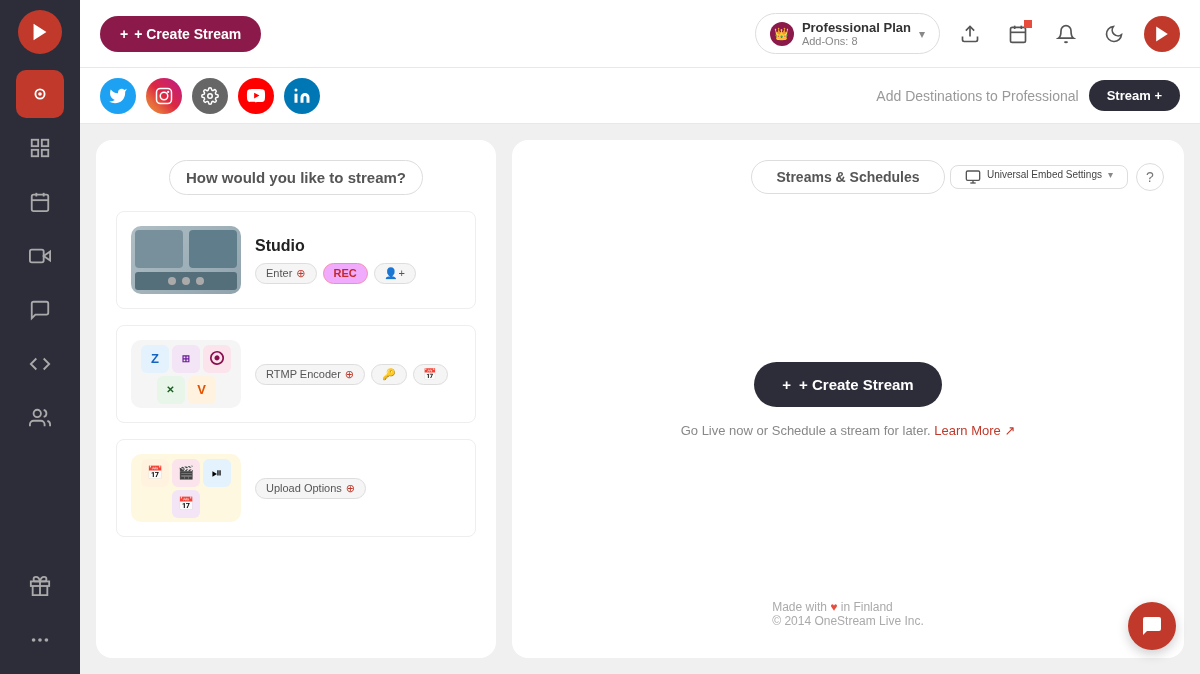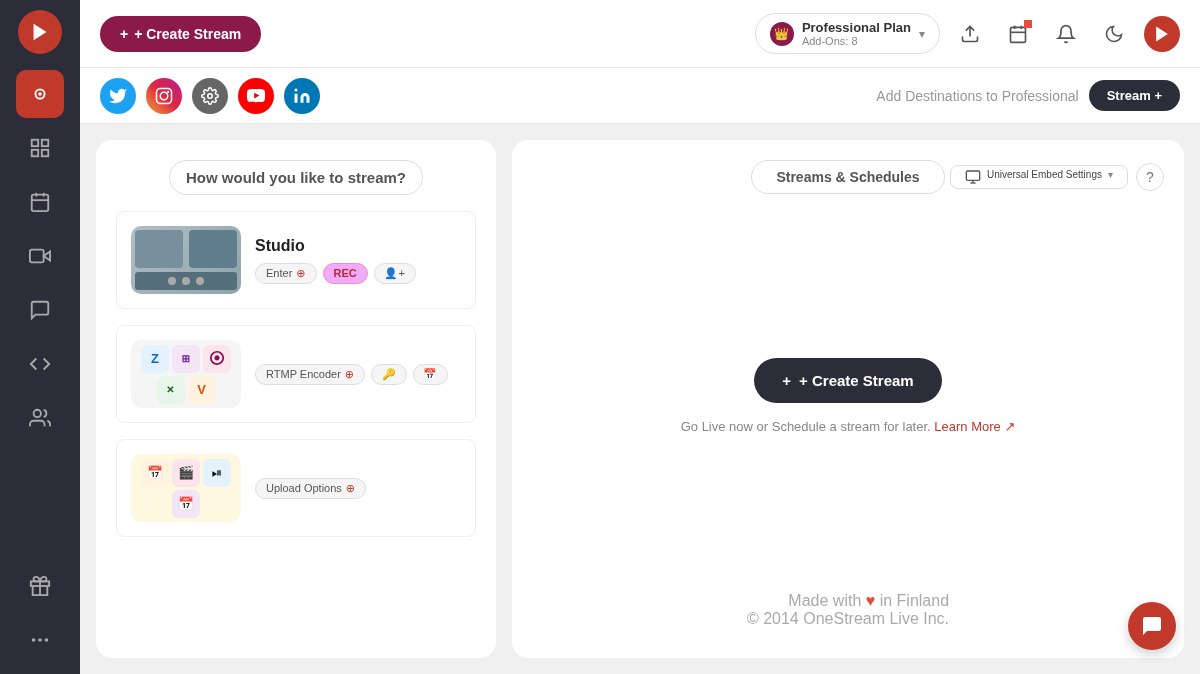--- a/index.html
+++ b/index.html
@@ -242,23 +242,23 @@
       cursor: pointer;
       display: flex;
       align-items: center;
       gap: 8px;
     }
     .go-live-text { font-size: 13px; color: #888; }
     .go-live-text a { color: #c0392b; text-decoration: none; font-weight: 500; }
 
     
     .footer {
-      text-align: right;
+      text-align: left;
       padding: 10px;
-      font-size: 16px;
+      font-size: 12px;
       color: #aaa;
     }
     .footer .heart { color: #e74c3c; }
 
     
     .chat-widget {
       position: fixed;
       bottom: 24px;
       right: 24px;
       width: 48px; height: 48px;

